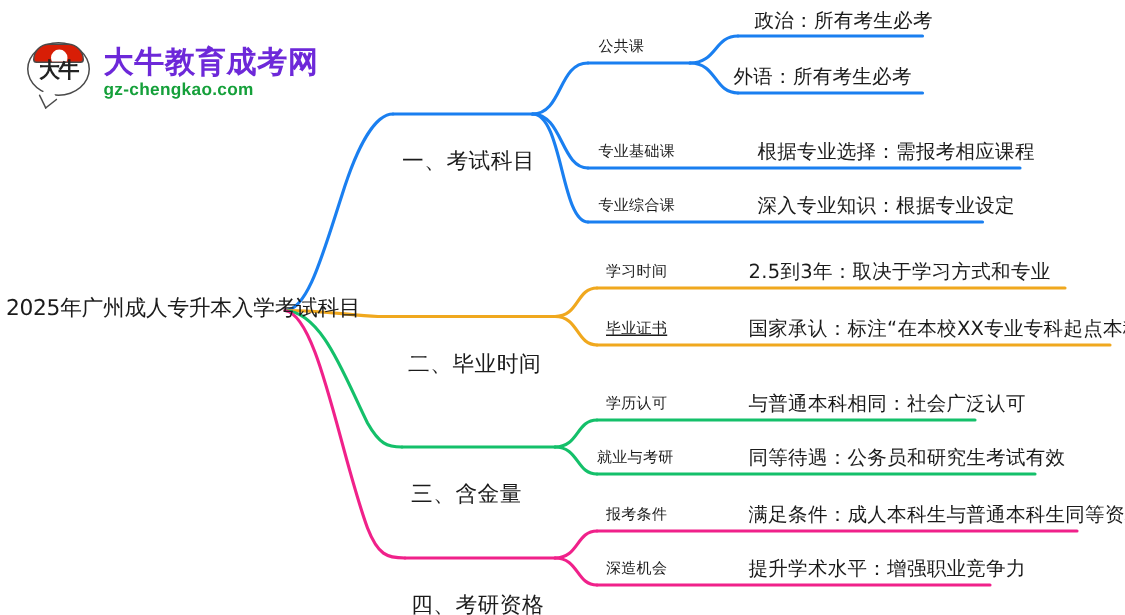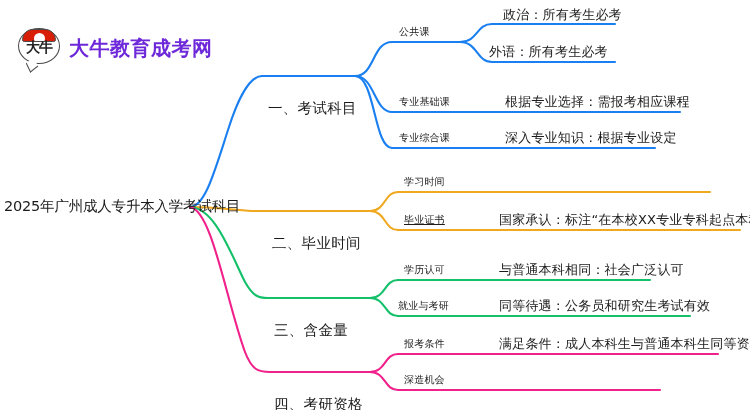--- a/index.html
+++ b/index.html
@@ -156,20 +156,21 @@
 
   <div id="logo">
     <div id="logo-mark">
       <div class="bubble"></div>
       <div class="cap"></div>
       <div class="tail"></div>
       <div class="glyph">大牛</div>
     </div>
     <div id="logo-text">
       <div id="logo-title">大牛教育成考网</div>
+      <div id="logo-url">gz-chengkao.com</div>
     </div>
   </div>
 
   <svg id="wires" viewBox="0 0 750 410" width="750" height="410">
 
     <g stroke="#1a7ff0" stroke-width="2.1">
 
       <path d="M190,207 C205,207 215,170 228,130 C238,98 250,76 262,76"></path>
 
       <path d="M262,76 L355,76"></path>
@@ -223,27 +224,29 @@
   <div class="node sub-label" style="left:399px; top:23px;">公共课</div>
   <div class="node leaf-label" style="left:489px; top:6px;margin-left:14px;">政治：所有考生必考</div>
   <div class="node leaf-label" style="left:489px; top:43px;">外语：所有考生必考</div>
   <div class="node sub-label" style="left:399px; top:93px;">专业基础课</div>
   <div class="node leaf-label" style="left:505px; top:93px;">根据专业选择：需报考相应课程</div>
   <div class="node sub-label" style="left:399px; top:129px;">专业综合课</div>
   <div class="node leaf-label" style="left:505px; top:129px;">深入专业知识：根据专业设定</div>
 
   <div class="node branch-label" style="left:272px; top:189px;">二、毕业时间</div>
   <div class="node sub-label" style="left:404px; top:173px;">学习时间</div>
+  <div class="node leaf-label" style="left:499px; top:173px;">2.5到3年：取决于学习方式和专业</div>
   <div class="node sub-label" style="left:404px; top:211px;text-decoration:underline;">毕业证书</div>
   <div class="node leaf-label" style="left:499px; top:211px;">国家承认：标注“在本校XX专业专科起点本科学习”</div>
 
   <div class="node branch-label" style="left:274px; top:276px;">三、含金量</div>
   <div class="node sub-label" style="left:404px; top:261px;">学历认可</div>
   <div class="node leaf-label" style="left:499px; top:261px;">与普通本科相同：社会广泛认可</div>
   <div class="node sub-label" style="left:398px; top:297px;">就业与考研</div>
   <div class="node branch-label" style="left:274px; top:350px;">四、考研资格</div>
 
   <div class="node leaf-label" style="left:499px; top:297px;">同等待遇：公务员和研究生考试有效</div>
   <div class="node sub-label" style="left:404px; top:335px;">报考条件</div>
   <div class="node leaf-label" style="left:499px; top:335px;">满足条件：成人本科生与普通本科生同等资格</div>
   <div class="node sub-label" style="left:404px; top:371px;">深造机会</div>
+  <div class="node leaf-label" style="left:499px; top:371px;">提升学术水平：增强职业竞争力</div>
 
 </div>
 
 </body></html>

